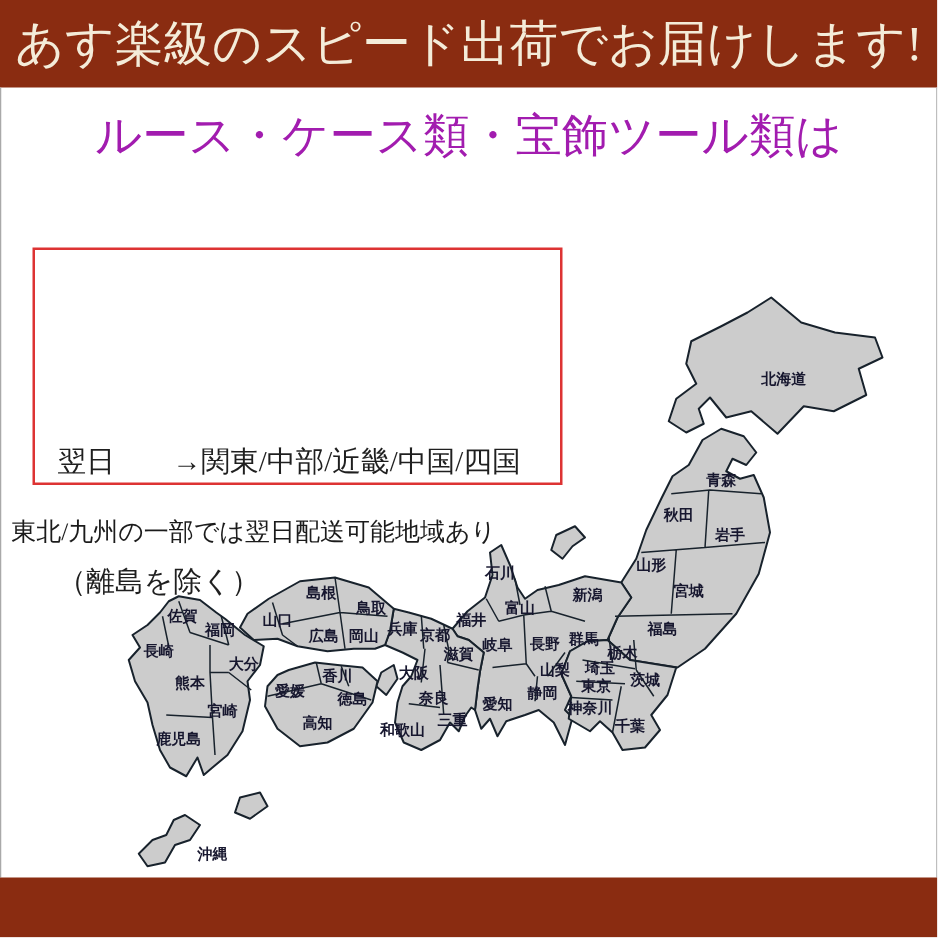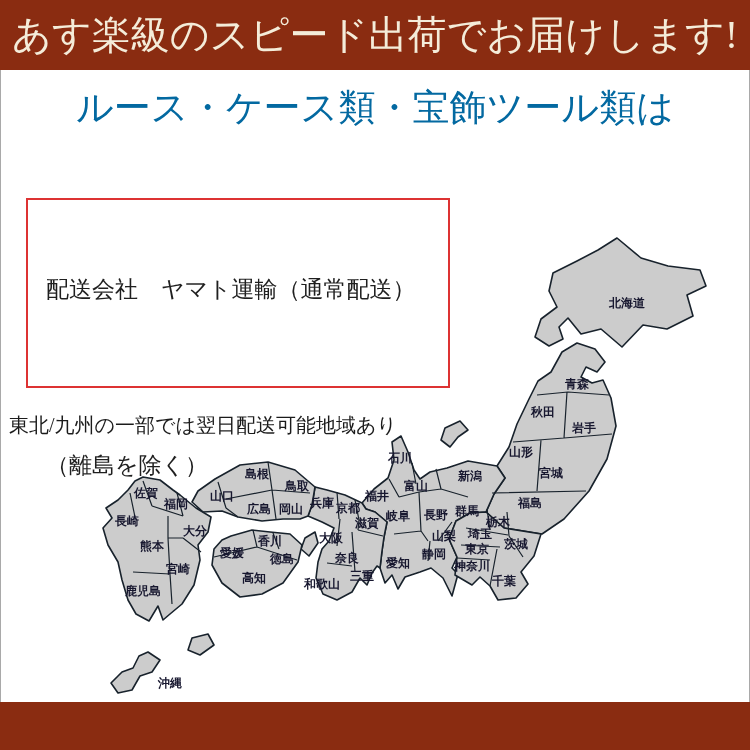--- a/index.html
+++ b/index.html
@@ -15,21 +15,21 @@
     font-size:39px; white-space:nowrap; letter-spacing:0px;
   }
   .bottom-bar {
     position:absolute; bottom:0; left:0; width:750px; height:48px;
     background:var(--banner-color,#8a2c11);
   }
   .edge { position:absolute; top:70px; bottom:48px; width:1px; background:#a9a9a9; }
   .edge.left { left:0; } .edge.right { right:0; }
   .subtitle {
     position:absolute; top:86px; left:0; width:750px; text-align:center;
-    font-size:37px; line-height:48px; color:#0369a1; white-space:nowrap;font-family:Liberation Mono, monospace;
+    font-size:37px; line-height:48px; color:#a21caf; white-space:nowrap;
   }
   .info-box {
     position:absolute; left:26px; top:198px; width:424px; height:190px;
     border:2px solid var(--box-border-color,#dd3333); background:#fff;
     padding:10px 0 0 18px; font-size:23px; line-height:32px; color:#1f1f1f;
     white-space:pre; z-index:2;
   }
   .info-box .spacer { height:16px; }
   .note {
     position:absolute; left:9px; top:412px; font-size:20px; color:#1b1b1b;
@@ -53,22 +53,22 @@
   </header>
 
   <div class="edge left"></div>
   <div class="edge right"></div>
 
   <div class="subtitle">
     <div>ルース・ケース類・宝飾ツール類は</div>
   </div>
 
   <div class="info-box">
-    <div class="row">配送会社　ヤマト運輸（通常配送）</div>
     <div class="spacer"></div>
+    <div class="row">翌日　　→関東/中部/近畿/中国/四国</div>
     <div class="row">（離島を除く）</div>
   </div>
 
   <div class="note">東北/九州の一部では翌日配送可能地域あり</div>
 
   <svg id="japan-map" viewBox="0 0 750 750" aria-hidden="true">
 
     <path d="M 617,238 L 641,258 L 668,266 L 700,270 L 706,286 L 687,295 L 693,316 L 667,329 L 643,325 L 622,347 L 601,329 L 581,334 L 568,318 L 559,327 L 563,339 L 549,346 L 535,337 L 541,319 L 557,307 L 549,291 L 553,273 L 577,261 L 598,250 Z" fill="#74a4d4"></path>
     <path d="M 551,372 L 562,352 L 577,343 L 595,349 L 605,362 L 597,372 L 586,367 L 581,377 L 592,383 L 603,380 L 611,398 L 616,426 L 607,459 L 589,491 L 564,519 L 542,534 L 504,528 L 486,512 L 494,494 L 505,478 L 497,466 L 509,447 L 517,424 L 529,399 L 538,381 Z" fill="#3fb6d7"></path>
     <path d="M 362,503 L 374,489 L 388,478 L 394,460 L 392,442 L 401,436 L 408,452 L 414,470 L 420,479 L 430,472 L 447,468 L 468,461 L 497,466 L 505,478 L 494,494 L 486,512 L 470,513 L 456,521 L 449,539 L 457,557 L 452,568 L 458,574 L 452,596 L 443,578 L 431,568 L 420,572 L 405,577 L 398,589 L 392,575 L 385,583 L 380,568 L 382,551 L 384,537 L 387,522 L 375,512 L 366,509 Z" fill="#8ed189"></path>

